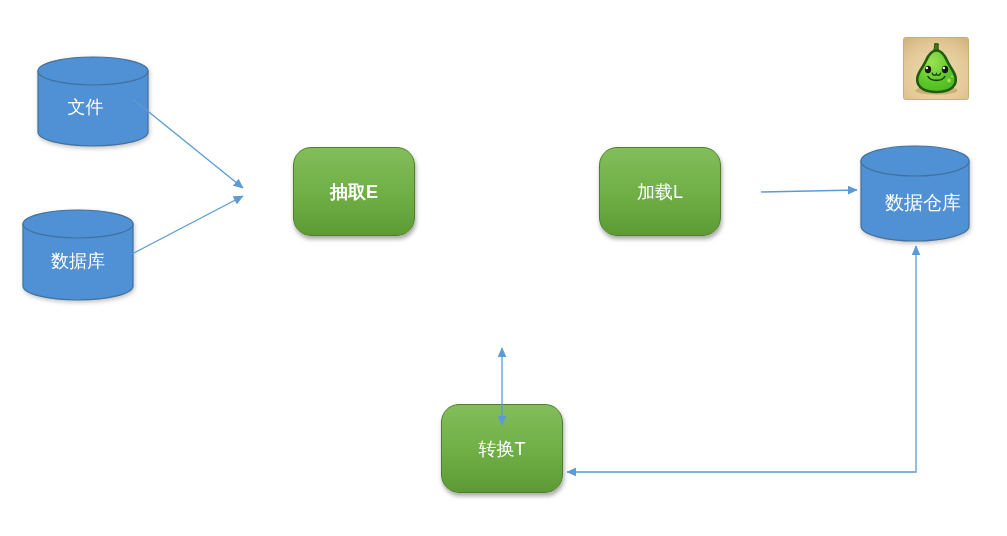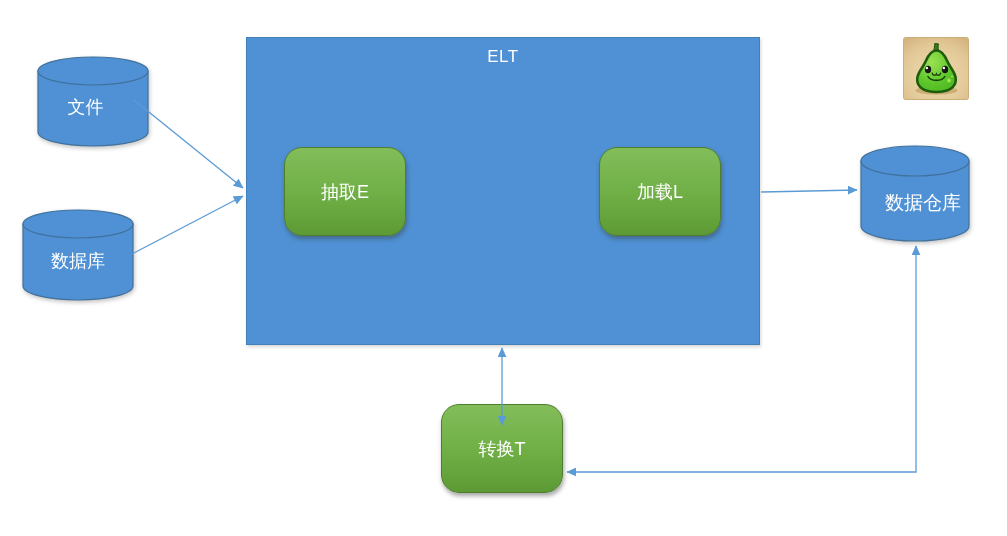--- a/index.html
+++ b/index.html
@@ -55,43 +55,40 @@
     position: absolute;
     width: 120px; height: 87px;
     border-radius: 18px;
     background: linear-gradient(180deg, #82BD5A 0%, #6FAE45 55%, #5D9A35 100%);
     border: 1px solid #4F7E2D;
     box-shadow: 1px 3px 4px rgba(60,60,60,0.45);
     display: flex; align-items: center; justify-content: center;
     font-size: 18px; color: #ffffff;
     z-index: 2;
   }
-  .proc-extract  { left: 284px; top: 147px; }
+  .proc-extract  { left: 293px; top: 147px; font-weight: bold; }
   .proc-load     { left: 599px; top: 147px; }
   .proc-transform{ left: 441px; top: 404px; }
 
   .node-file      { left: 22px;  top: 56px;  width: 112px; height: 91px; padding-left: 15px; }
   .node-database  { left: 22px;  top: 209px; width: 112px; height: 92px; }
   .node-warehouse { left: 860px; top: 145px; width: 110px; height: 97px; z-index: 2; }
 
   
   .logo {
     position: absolute; left: 903px; top: 37px;
     width: 66px; height: 63px;
     z-index: 3;
   }
 </style>
 </head>
 <body>
 
 <div class="canvas">
 
-  <div class="elt-box">
-    <div class="elt-label">ELT</div>
-  </div>
 
   <div class="node node-file">
     <div class="cyl-wrap">
       <svg class="cyl" width="112" height="91" viewBox="0 0 112 91">
         <path d="M1,15 v61 a55,14 0 0 0 110,0 v-61 z" fill="#4F91D4" stroke="#41719C" stroke-width="1.2"></path>
         <ellipse cx="56" cy="15" rx="55" ry="14" fill="#4F91D4" stroke="#41719C" stroke-width="1.2"></ellipse>
       </svg>
     </div>
     <span class="cyl-label" style="top:39px;">文件</span>
   </div>

